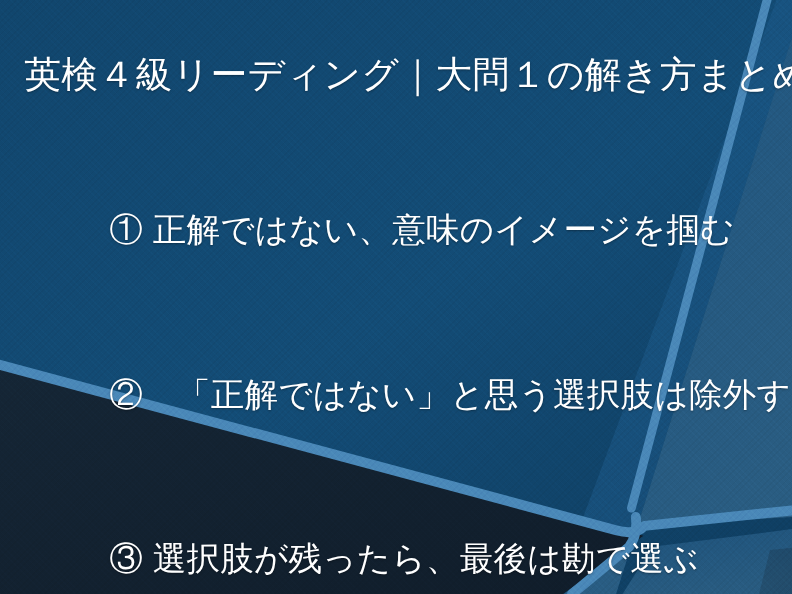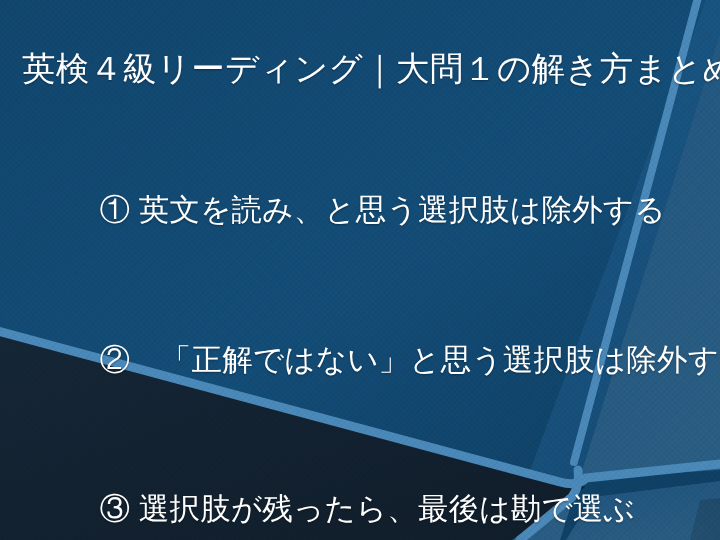--- a/index.html
+++ b/index.html
@@ -137,21 +137,21 @@
 
   <div id="texture"></div>
 
   <div id="content">
 
     <h1 class="slide-title">英検４級リーディング｜大問１の解き方まとめ</h1>
 
     <div class="body-list">
 
       <div class="body-item">
-        <span>① 英文を読み、と思う選択肢は除外する</span>
+        <span>① 正解ではない、意味のイメージを掴む</span>
       </div>
 
       <div class="body-item">
         <span>②　「正解ではない」と思う選択肢は除外する</span>
       </div>
 
       <div class="body-item">
         <span>③ 選択肢が残ったら、最後は勘で選ぶ</span>
         
       </div>

